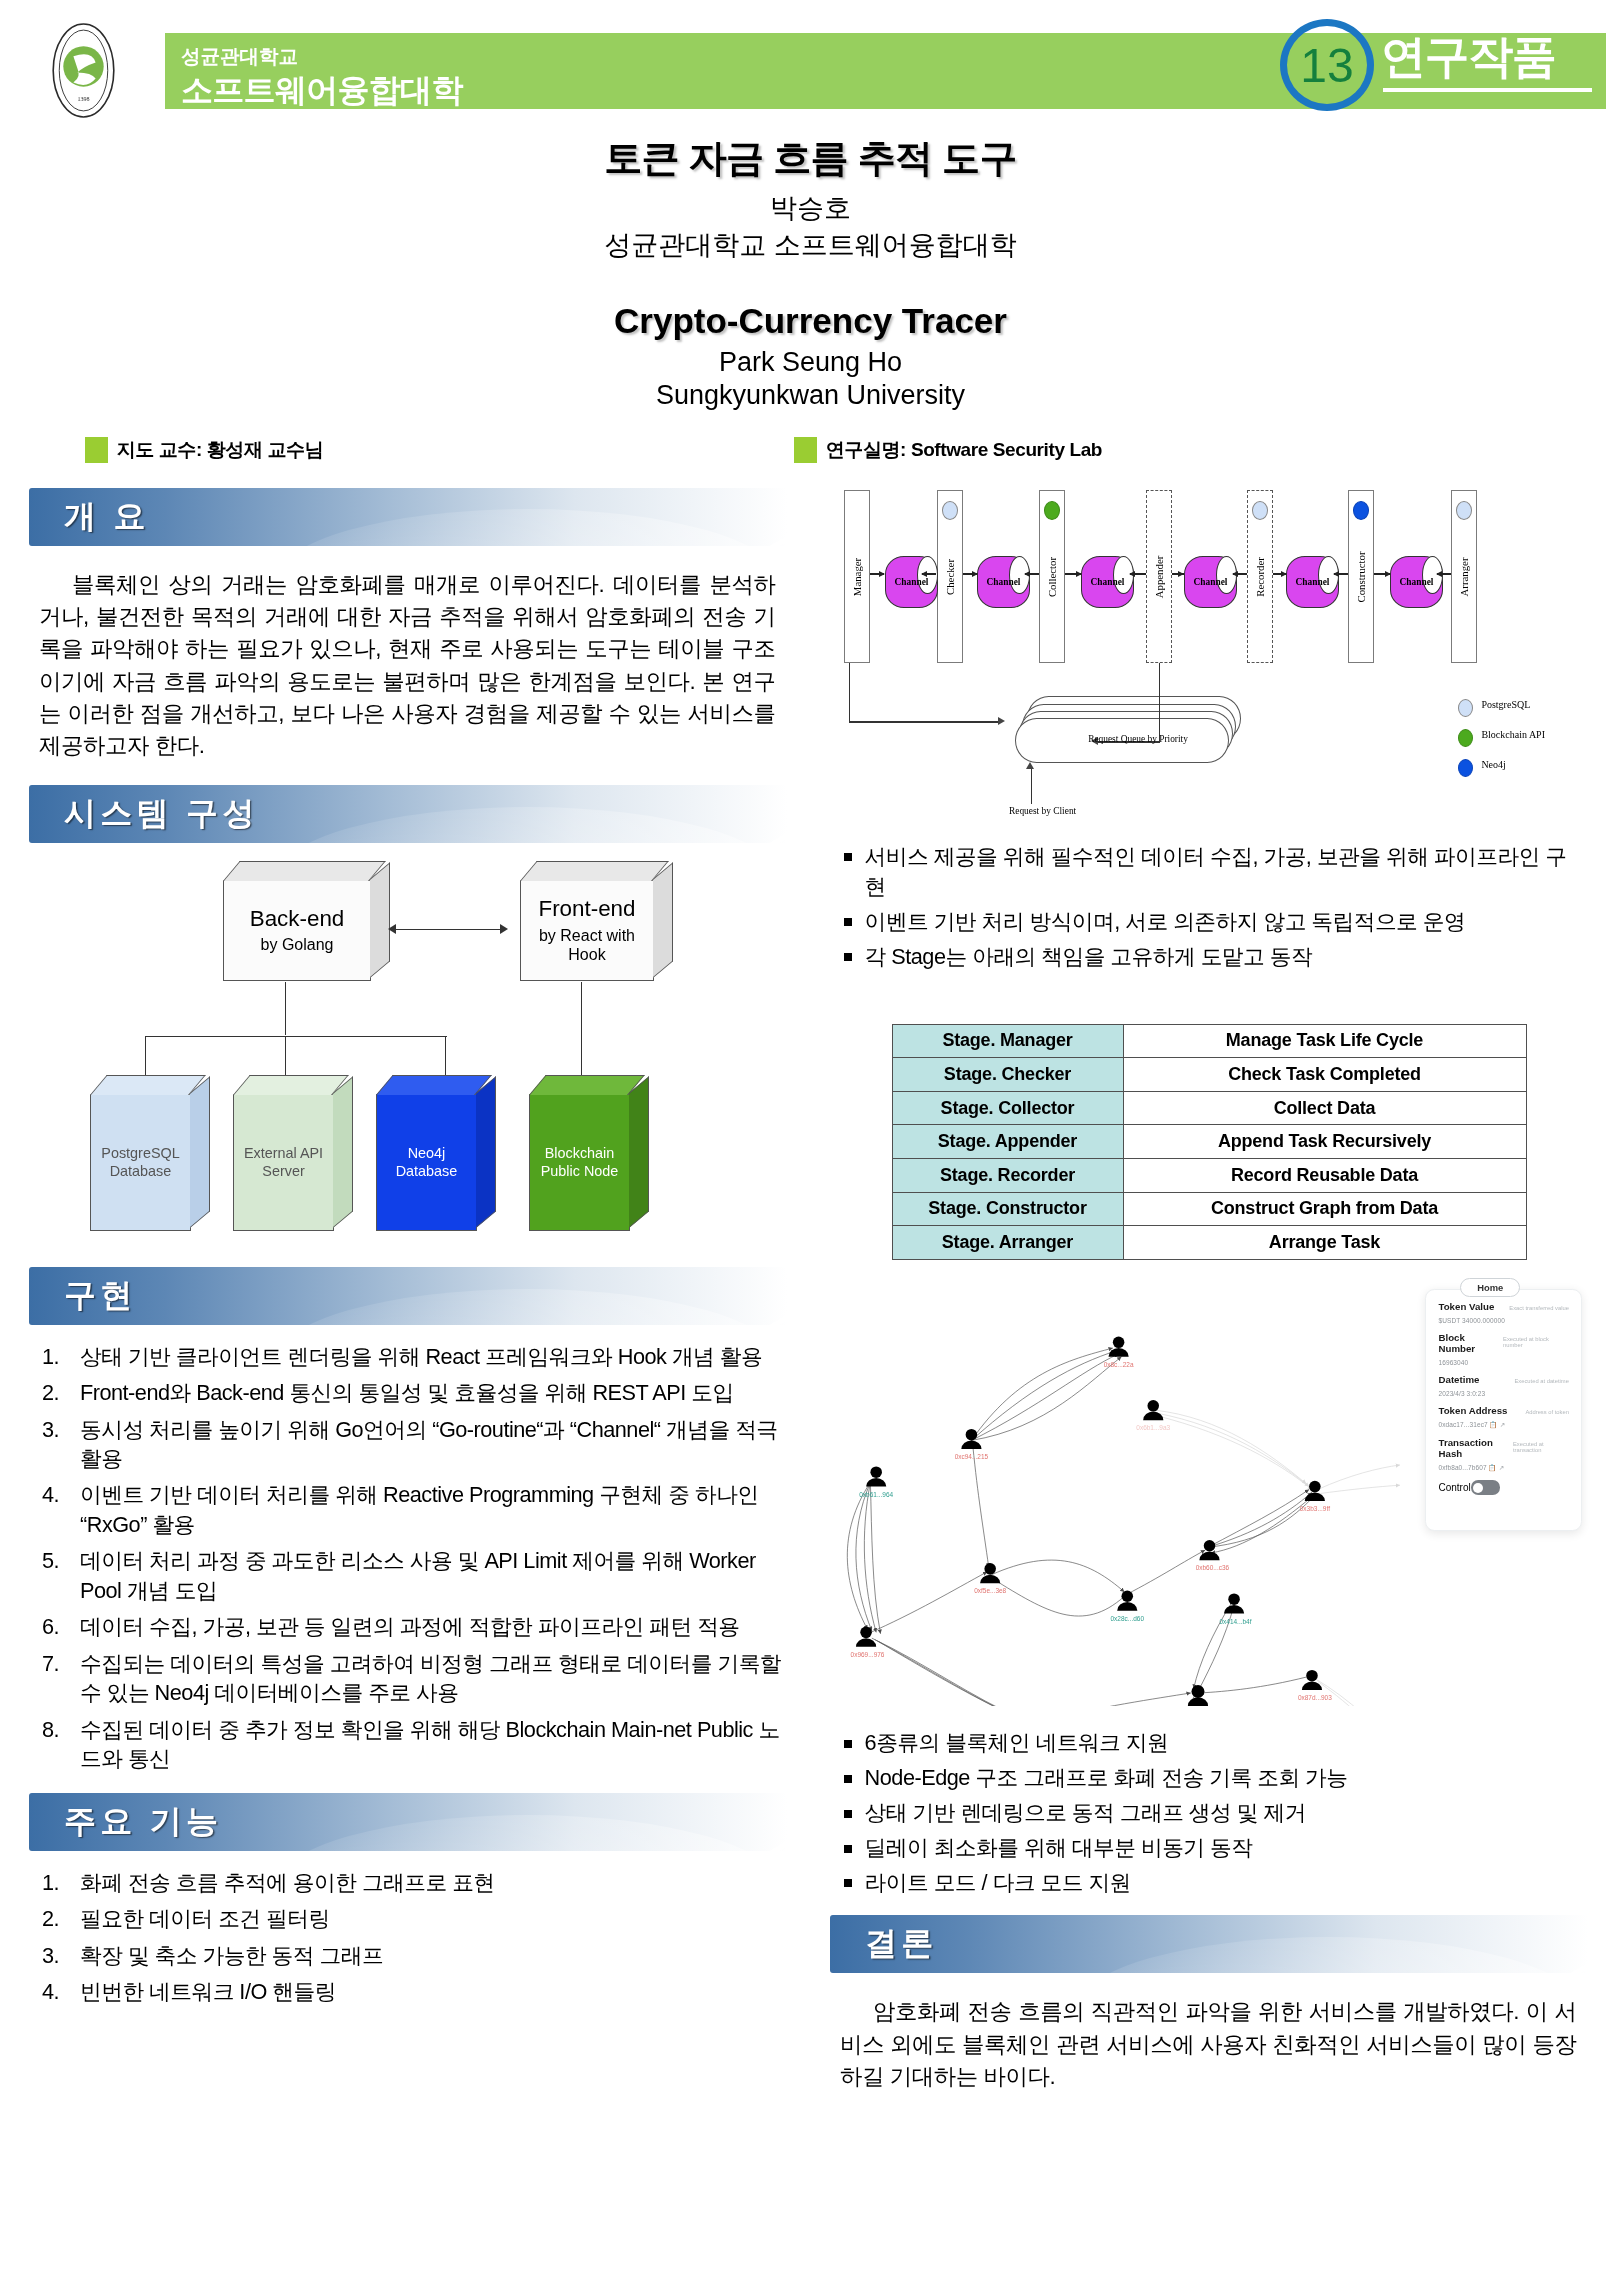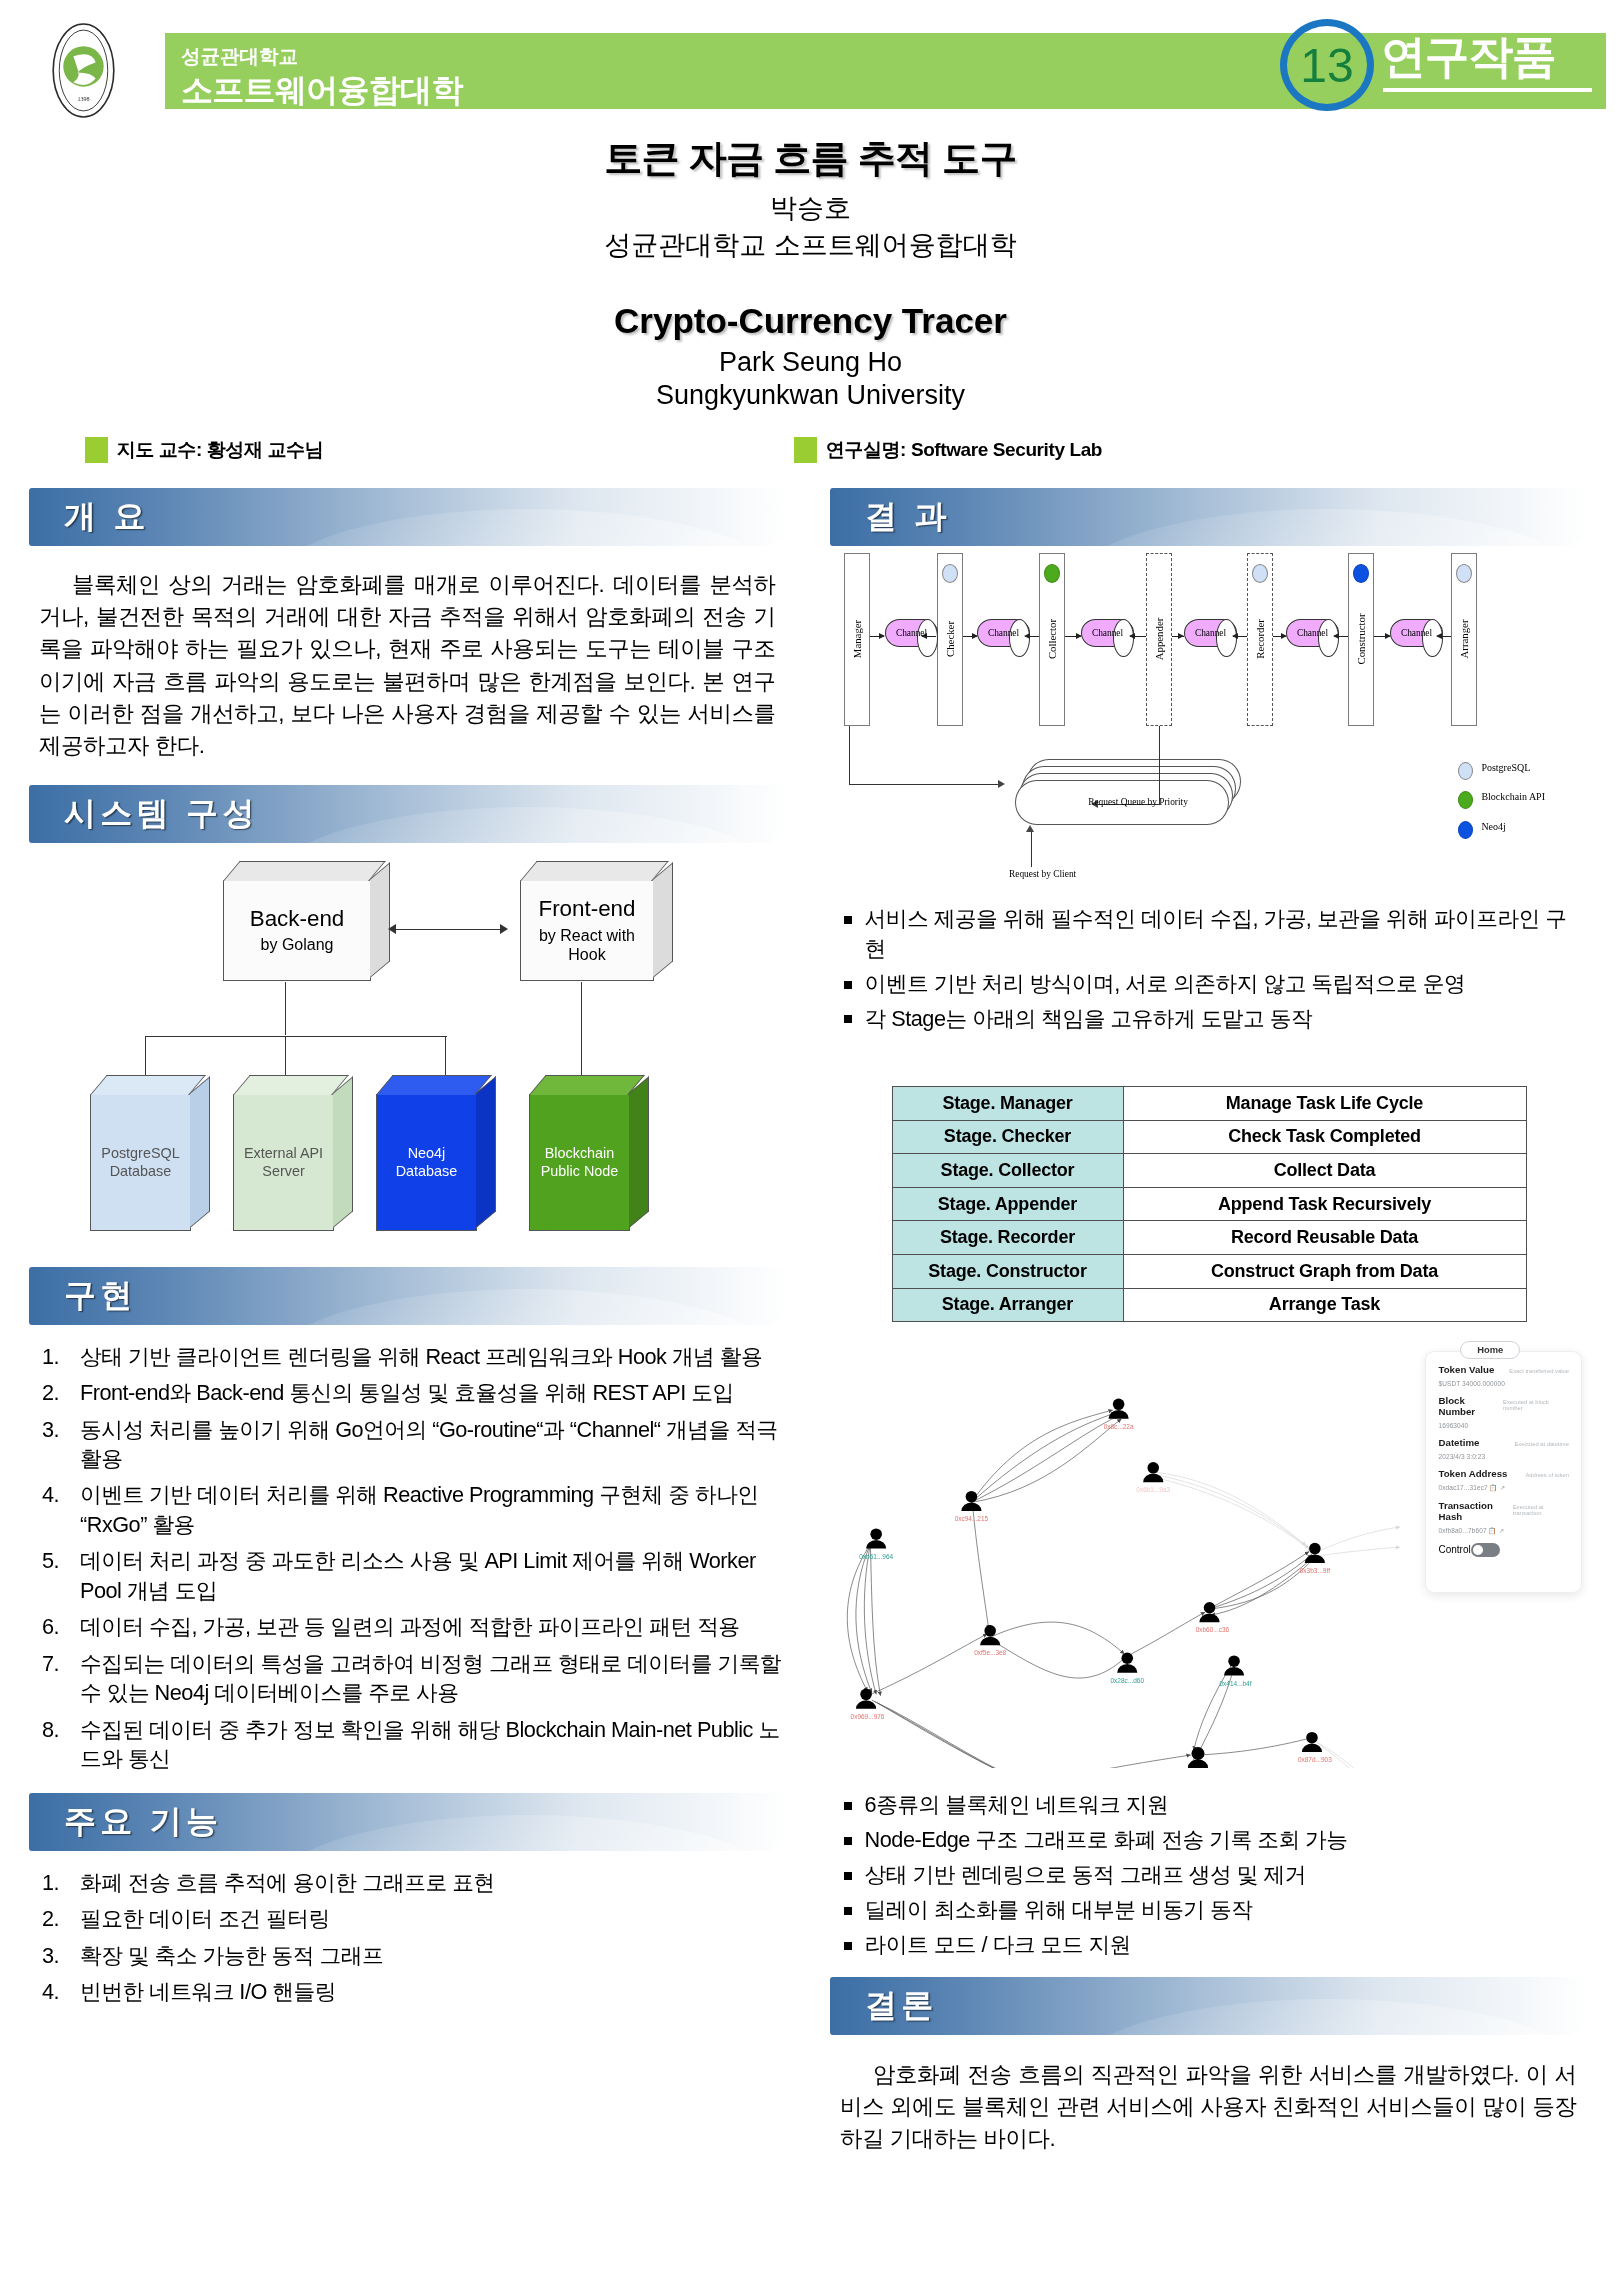--- a/index.html
+++ b/index.html
@@ -171,26 +171,27 @@
     transform: translate(-50%,-50%) rotate(-90deg);
     font-size: 10.8px; white-space: nowrap;
     font-family: "Liberation Serif", "DejaVu Serif", serif;
   }
   .lane .dot {
     position: absolute; left: 50%; top: 10px; transform: translateX(-50%);
     width: 16px; height: 19px; border-radius: 50%;
     border: 0.7px solid #888;
   }
   .chan {
-    position: absolute; top: 66px; width: 53px; height: 28px;
+    position: absolute; top: 66px; width: 53px; height: 52px;
     border: 1.1px solid #333; border-radius: 19px / 18px;
-    background: #f0abfc;
+    background: #d946ef;
     display: flex; align-items: center; justify-content: center;
     font-size: 9.4px;
     font-family: "Liberation Serif", "DejaVu Serif", serif;
+    font-weight: bold;
   }
   .chan::after {
     content: ""; position: absolute; right: -0.7px; top: -1.1px;
     width: 19px; height: 36px; border: 1.1px solid #333;
     border-radius: 50%; background: #fff;
   }
   .chan span { position: relative; z-index: 2; }
   .parrow { position: absolute; top: 83px; height: 1.1px; background: #222; }
   .parrow::after {
     content: ""; position: absolute; width: 0; height: 0;
@@ -409,25 +410,20 @@
     <ol class="numlist">
       <li><span class="num">1.</span><span>화폐 전송 흐름 추적에 용이한 그래프로 표현</span></li>
       <li><span class="num">2.</span><span>필요한 데이터 조건 필터링</span></li>
       <li><span class="num">3.</span><span>확장 및 축소 가능한 동적 그래프</span></li>
       <li><span class="num">4.</span><span>빈번한 네트워크 I/O 핸들링</span></li>
     </ol>
   </div>
 
   <div class="col">
 
-    <div class="sec-banner">
-      <div class="swoosh2"></div>
-      <div class="swoosh1"></div>
-      <div class="sec-title">결 과</div>
-    </div>
 
     <div class="pipeline">
       <div class="lane" style="left:14.4px;">
         <div class="lane-label">Manager</div>
       </div>
       <div class="lane" style="left:107px;">
         <div class="dot" style="background:#cfe0f7;"></div>
         <div class="lane-label">Checker</div>
       </div>
       <div class="lane" style="left:209px;">

